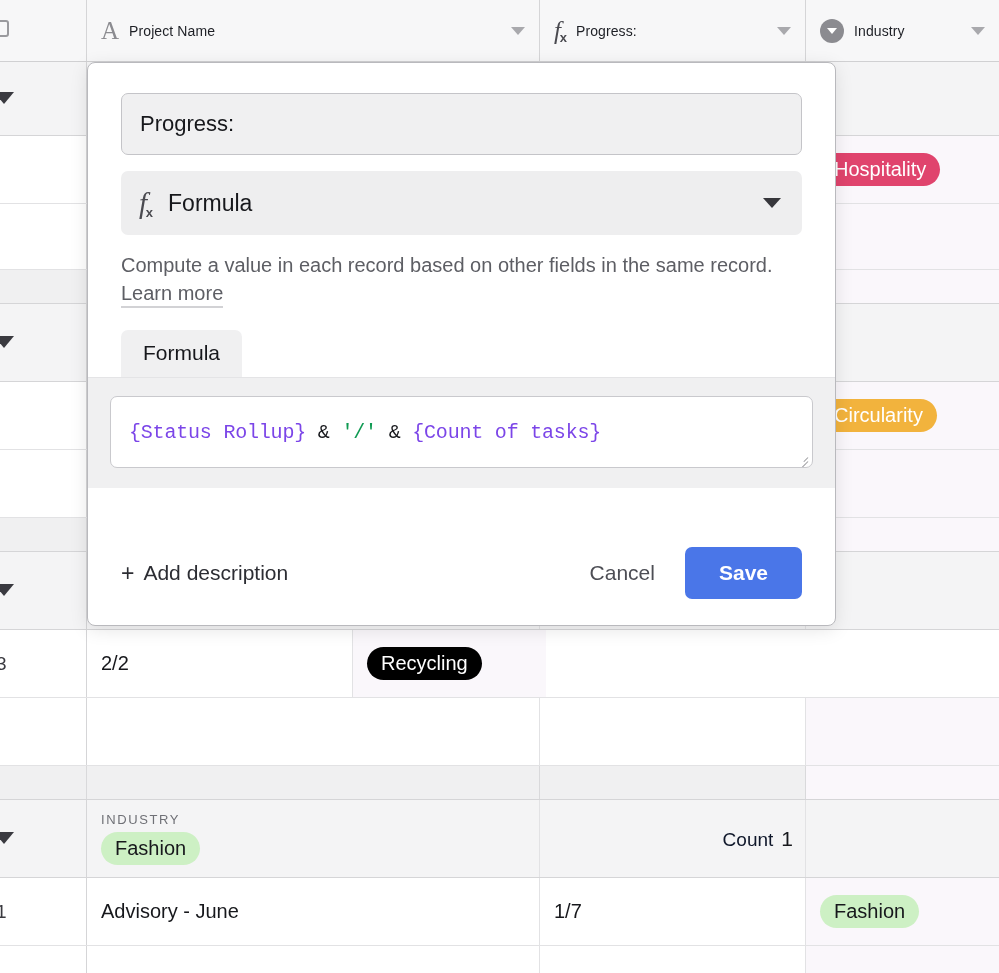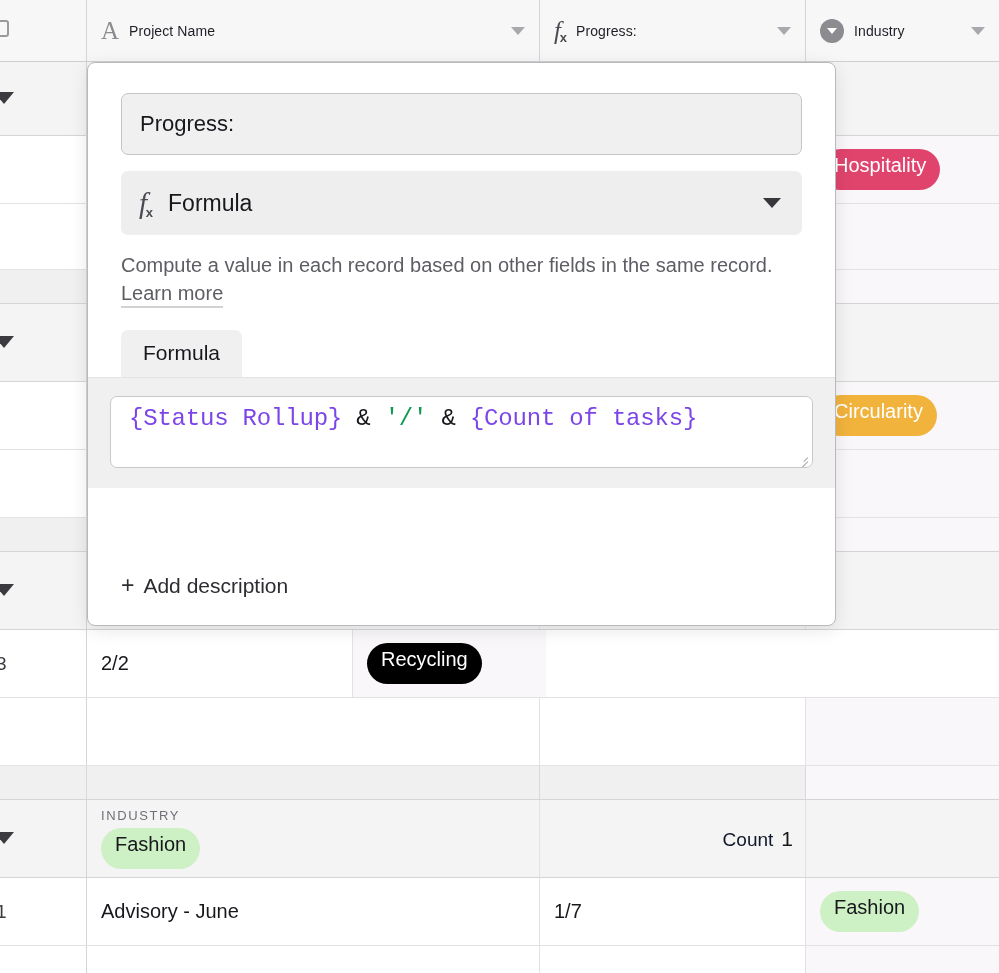--- a/index.html
+++ b/index.html
@@ -186,21 +186,21 @@
     padding-right: 12px;
     box-sizing: border-box;
   }
   .count-lbl { font-size: 19px; color: #0f172a; }
   .count-val { font-size: 21px; color: #17181c; }
 
   
   .pill {
     display: inline-block;
     border-radius: 999px;
-    padding: 5px 14px 14px;
+    padding: 5px 14px 6px;
     font-size: 20px;
     line-height: 1.1;
     white-space: nowrap;
   }
   .pill.dark-text  { color: #17181c; }
 
   
   .modal {
     position: absolute;
     left: 87px; top: 62px;
@@ -294,25 +294,25 @@
     background: #f0f0f1;
     border-top: 1px solid #e4e4e6;
     padding: 18px 22px 20px;
     margin: 0 -33px;
   }
   .formula-box {
     background: #ffffff;
     border: 1px solid #c9c9cd;
     border-radius: 7px;
     height: 72px;
-    padding: 8px 18px 0;
+    padding: 24px 18px 0;
     box-sizing: border-box;
     position: relative;
     font-family: "Liberation Mono", monospace;
-    font-size: 24px;
+    font-size: 20px;
     letter-spacing: -.2px;
     white-space: nowrap;
     overflow: hidden;
   }
   .tok-field { color: #7b45e8; }
   .tok-op    { color: #17181c; }
   .tok-str   { color: #0f9a52; }
   .resize-handle {
     position: absolute;
     right: 4px; bottom: 3px;
@@ -560,14 +560,18 @@
           </span>
       </div>
     </div>
   </div>
 
   <div class="modal-footer">
     <div class="add-desc">
       <span class="plus">+</span>
       <span>Add description</span>
     </div>
+    <div class="footer-right">
+      <button class="btn-cancel">Cancel</button>
+      <button class="btn-save">Save</button>
+    </div>
   </div>
 </div>
 
 </body></html>

